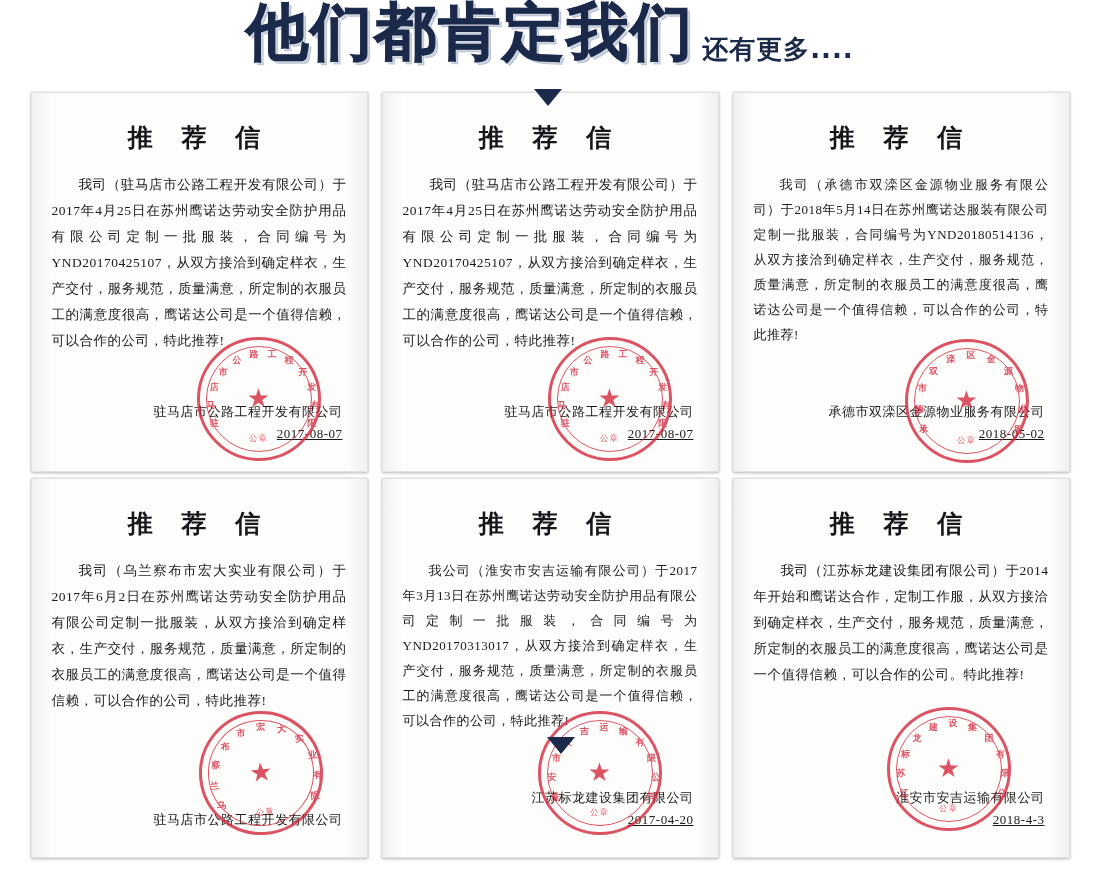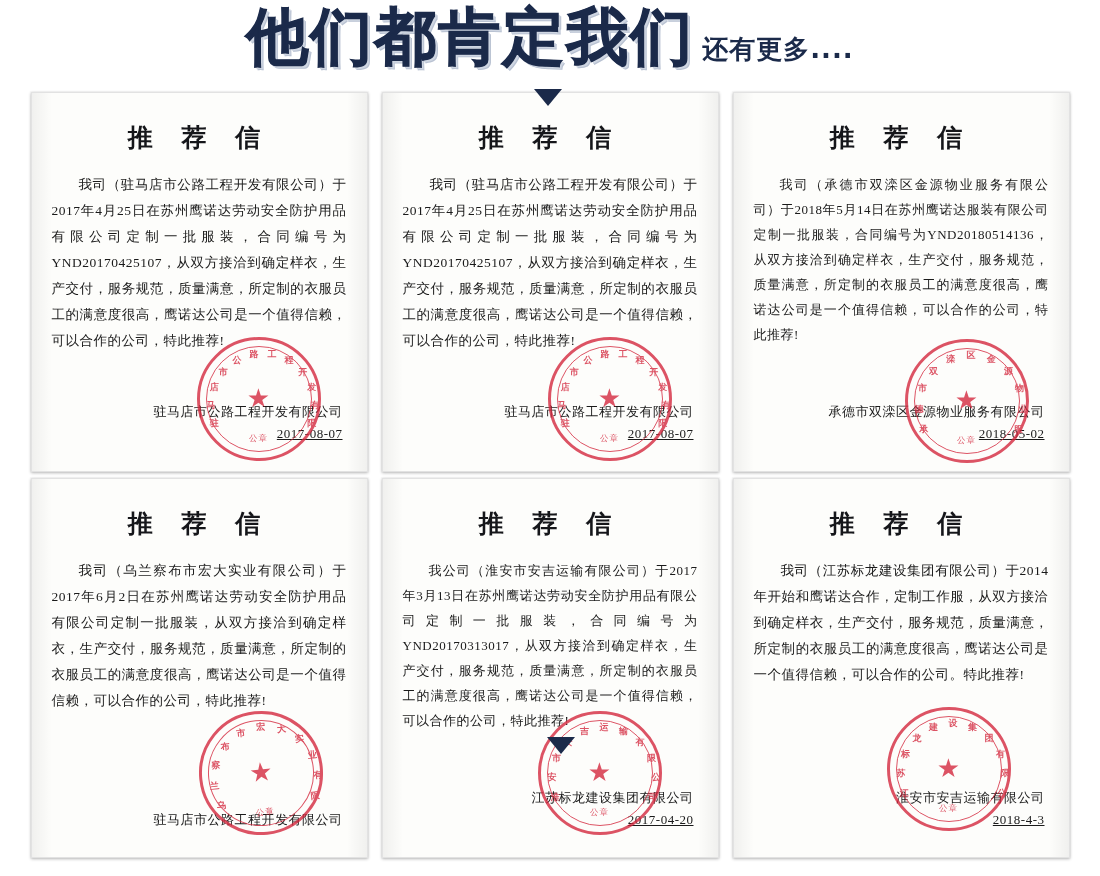--- a/index.html
+++ b/index.html
@@ -23,21 +23,21 @@
   }
   .header-inner {
     position: absolute;
     left: 0; right: 0;
     top: 4px;
     display: flex;
     align-items: flex-end;
     justify-content: center;
   }
   .headline {
-    font-family: Liberation Serif, serif;
+    font-family: Liberation Mono, monospace;
     font-weight: bold;
     font-size: 62px;
     line-height: 66px;
     letter-spacing: 2px;
     color: #1b2a4a;
     -webkit-text-stroke: 1px #1b2a4a;
     text-shadow:
       2px 2px 0 #cfd6e2,
       3px 3px 0 #b9c2d2;
   }

